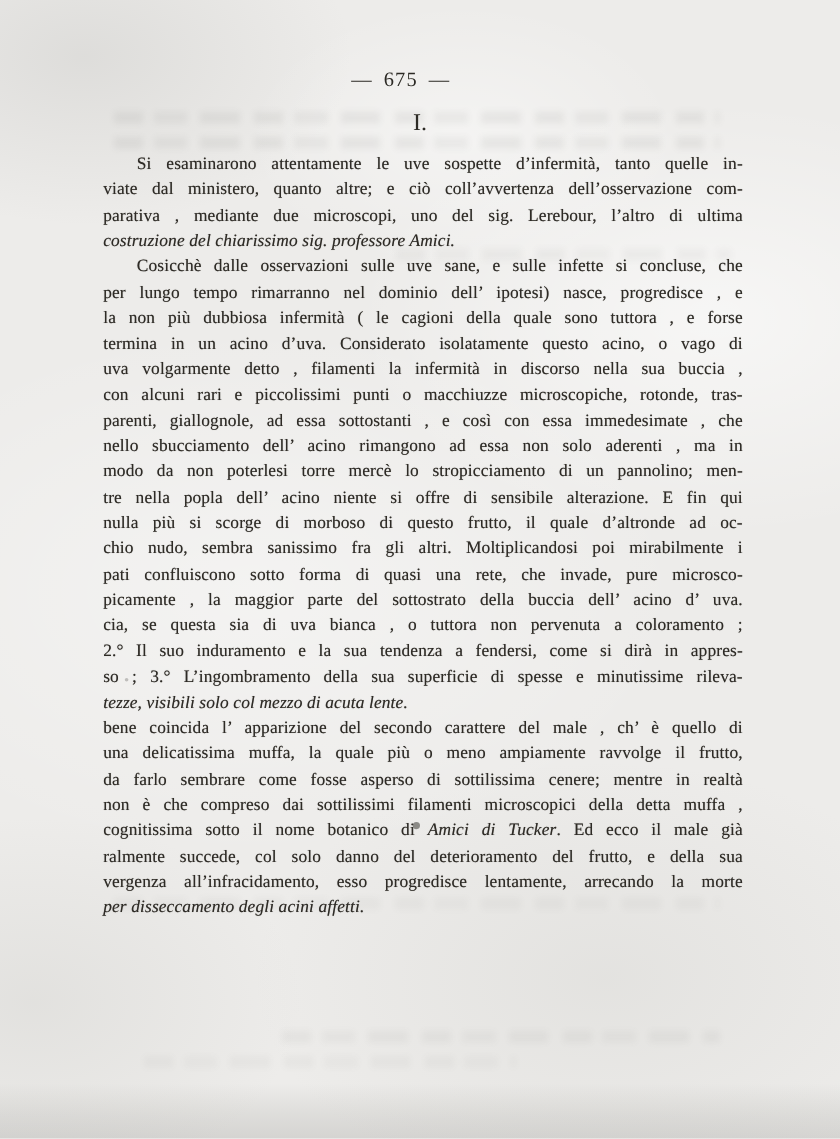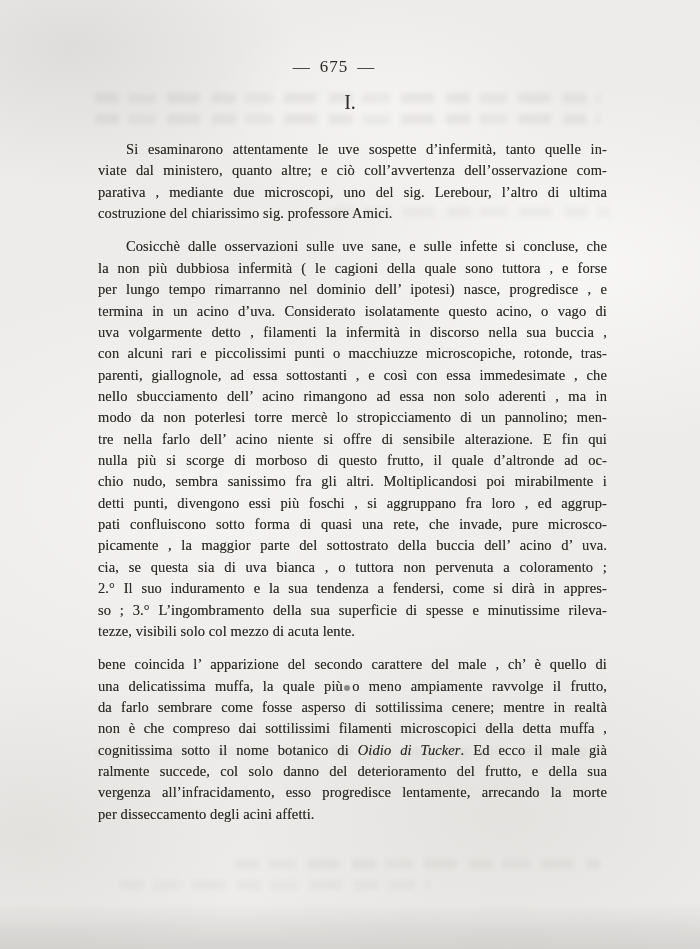--- a/index.html
+++ b/index.html
@@ -40,23 +40,23 @@
   .pagenum-row .dash { margin: 0 9px; }
   .section-heading {
     position: absolute; top: 91px; left: 0; width: 700px;
     text-align: center; font-size: 20px; color: #2c2a25;
   }
   .body-text {
     position: absolute; left: 86px; top: 127px; width: 533px;
     font-size: 14.5px; line-height: 21.36px; letter-spacing: .1px;
     text-shadow: 0 0 .6px rgba(46,43,38,.55);
   }
-  .para { margin: 12px; }
+  .para { margin: 0; }
   .ln { text-align: justify; text-align-last: justify; -moz-text-align-last: justify; }
-  .ln.last { text-align-last: left; -moz-text-align-last: left; }
+  .ln.last { text-align-last: left; font-style: italic; -moz-text-align-last: left; }
   .ln.first { text-indent: 28px; }
   .bot { font-style: italic; }
 </style>
 </head>
 <body>
 
 <div class="page">
 
   <div class="ghost" style="left:95px; top:93px; width:505px;"></div>
   <div class="ghost" style="left:95px; top:114px; width:505px;"></div>
@@ -78,45 +78,44 @@
 
     <div class="para">
       <div class="ln first">Si esaminarono attentamente le uve sospette d’infermità, tanto quelle in-</div>
       <div class="ln">viate dal ministero, quanto altre; e ciò coll’avvertenza dell’osservazione com-</div>
       <div class="ln">parativa , mediante due microscopi, uno del sig. Lerebour, l’altro di ultima</div>
       <div class="ln last">costruzione del chiarissimo sig. professore Amici.</div>
     </div>
 
     <div class="para">
       <div class="ln first">Cosicchè dalle osservazioni sulle uve sane, e sulle infette si concluse, che</div>
+      <div class="ln">per lungo tempo rimarranno nel dominio dell’ ipotesi) nasce, progredisce , e</div>
       <div class="ln">la non più dubbiosa infermità ( le cagioni della quale sono tuttora , e forse</div>
-      <div class="ln">per lungo tempo rimarranno nel dominio dell’ ipotesi) nasce, progredisce , e</div>
       <div class="ln">termina in un acino d’uva. Considerato isolatamente questo acino, o vago di</div>
       <div class="ln">uva volgarmente detto , filamenti la infermità in discorso nella sua buccia ,</div>
       <div class="ln">con alcuni rari e piccolissimi punti o macchiuzze microscopiche, rotonde, tras-</div>
       <div class="ln">parenti, giallognole, ad essa sottostanti , e così con essa immedesimate , che</div>
       <div class="ln">nello sbucciamento dell’ acino rimangono ad essa non solo aderenti , ma in</div>
       <div class="ln">modo da non poterlesi torre mercè lo stropicciamento di un pannolino; men-</div>
-      <div class="ln">tre nella farlo dell’ acino niente si offre di sensibile alterazione. E fin qui</div>
+      <div class="ln">tre nella popla dell’ acino niente si offre di sensibile alterazione. E fin qui</div>
       <div class="ln">nulla più si scorge di morboso di questo frutto, il quale d’altronde ad oc-</div>
       <div class="ln">chio nudo, sembra sanissimo fra gli altri. Moltiplicandosi poi mirabilmente i</div>
-      <div class="ln">detti punti, divengono essi più foschi , si aggruppano fra loro , ed aggrup-</div>
       <div class="ln">pati confluiscono sotto forma di quasi una rete, che invade, pure microsco-</div>
       <div class="ln">picamente , la maggior parte del sottostrato della buccia dell’ acino d’ uva.</div>
       <div class="ln">cia, se questa sia di uva bianca , o tuttora non pervenuta a coloramento ;</div>
       <div class="ln">2.° Il suo induramento e la sua tendenza a fendersi, come si dirà in appres-</div>
       <div class="ln">so ; 3.° L’ingombramento della sua superficie di spesse e minutissime rileva-</div>
       <div class="ln last">tezze, visibili solo col mezzo di acuta lente.</div>
     </div>
 
     <div class="para">
       <div class="ln">bene coincida l’ apparizione del secondo carattere del male , ch’ è quello di</div>
       <div class="ln">una delicatissima muffa, la quale più o meno ampiamente ravvolge il frutto,</div>
       <div class="ln">da farlo sembrare come fosse asperso di sottilissima cenere; mentre in realtà</div>
       <div class="ln">non è che compreso dai sottilissimi filamenti microscopici della detta muffa ,</div>
-      <div class="ln"><span>cognitissima sotto il nome botanico di </span><span class="bot">Oidio di Tucker</span><span>. Ed ecco il male già</span></div>
+      <div class="ln"><span>cognitissima sotto il nome botanico di </span><span class="bot">Amici di Tucker</span><span>. Ed ecco il male già</span></div>
       <div class="ln">ralmente succede, col solo danno del deterioramento del frutto, e della sua</div>
       <div class="ln">vergenza all’infracidamento, esso progredisce lentamente, arrecando la morte</div>
       <div class="ln last">per disseccamento degli acini affetti.</div>
     </div>
 
   </div>
 </div>
 
 </body></html>

